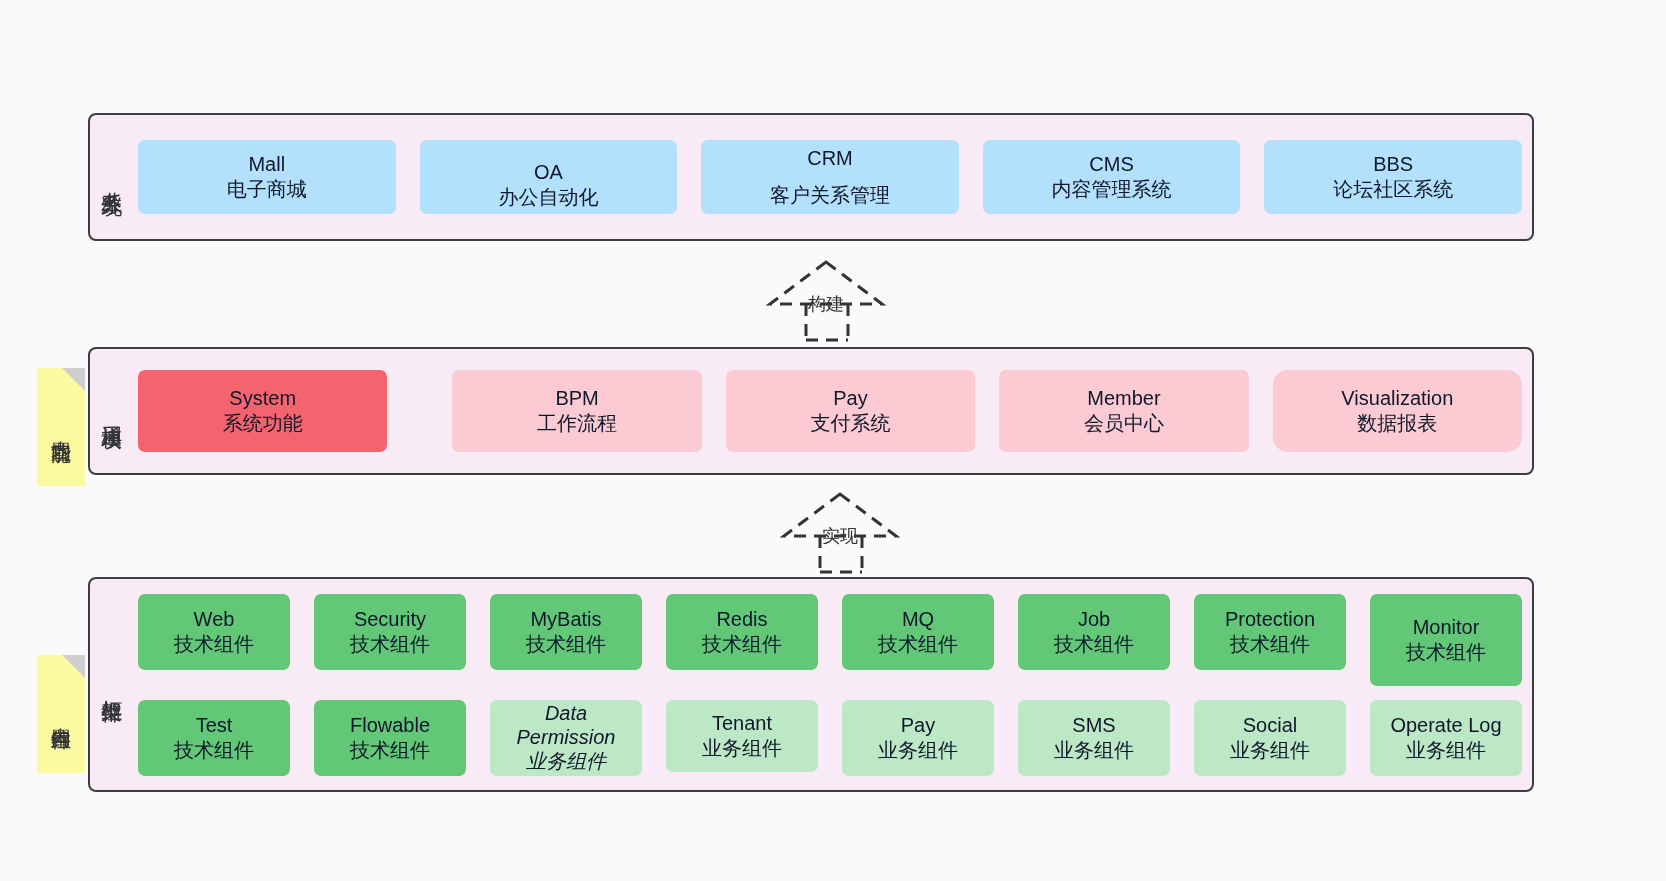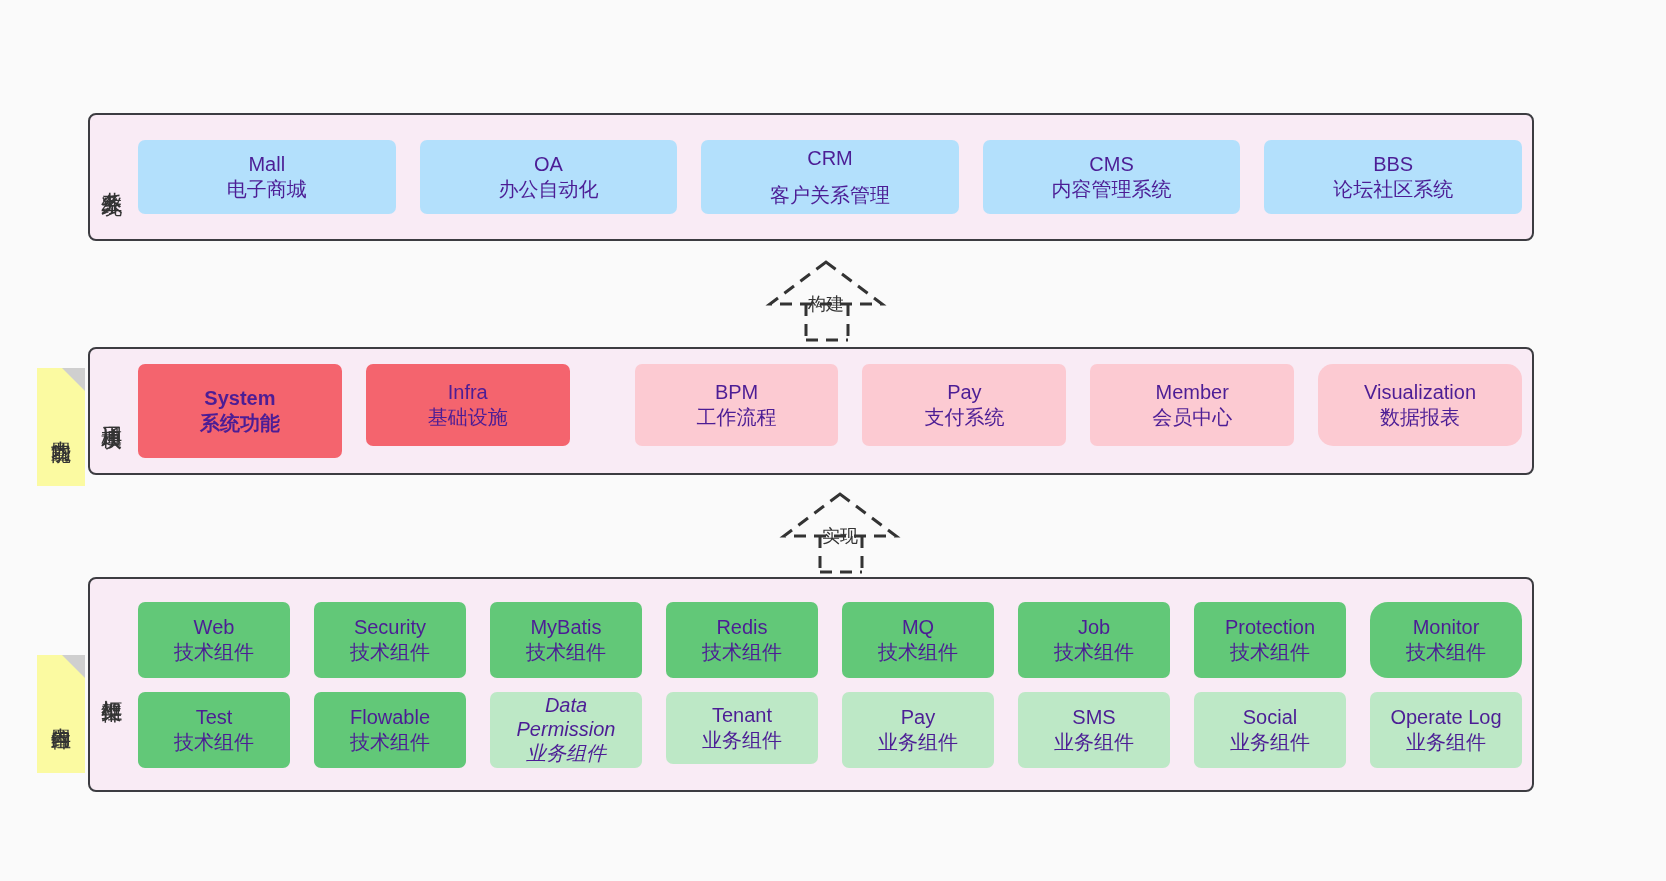--- a/index.html
+++ b/index.html
@@ -64,21 +64,21 @@
     flex: 1 1 0;
     box-sizing: border-box;
     border-radius: 7px;
     display: flex;
     flex-direction: column;
     align-items: center;
     justify-content: center;
     text-align: center;
     font-size: 20px;
     line-height: 1.25;
-    color: #4c1d95;
+    color: #0f172a;
     padding: 4px 6px;
     overflow: hidden;
   }
   .card .ln { display: block; white-space: nowrap; }
   .card.wrap .ln { white-space: normal; }
 
   .c-blue        { background: #b3e0fc; }
   .c-red         { background: #f4646e; }
   .c-pink        { background: #fccad2; }
   .c-green       { background: #62c878; }
@@ -129,21 +129,21 @@
 <div id="canvas">
 
   <div class="layer" id="layer-business" style="left:88px; top:113px; width:1446px; height:128px;">
     <div class="layer-title">业务系统</div>
     <div class="layer-body">
       <div class="row" id="row-business">
           <div class="card c-blue" style="height: 74px;">
             <span class="ln">Mall</span>
             <span class="ln">电子商城</span>
           </div>
-          <div class="card c-blue" style="height: 74px;">
+          <div class="card c-blue" style="height: 74px; justify-content: flex-end;">
             <span class="ln">OA</span>
             <span class="ln">办公自动化</span>
           </div>
           <div class="card c-blue" style="height: 74px; gap: 12px;">
             <span class="ln">CRM</span>
             <span class="ln">客户关系管理</span>
           </div>
           <div class="card c-blue" style="height: 74px;">
             <span class="ln">CMS</span>
             <span class="ln">内容管理系统</span>
@@ -168,27 +168,23 @@
 
   <div class="note" id="note-modules" style="left:37px; top:368px; width:48px; height:118px;">
     <span class="fold"></span>
     <span>内置功能</span>
   </div>
 
   <div class="layer" id="layer-modules" style="left:88px; top:347px; width:1446px; height:128px;">
     <div class="layer-title">通用模块</div>
     <div class="layer-body">
       <div class="row" id="row-modules">
-          <div class="card c-red" style="height: 94px; font-weight: bold;">
+          <div class="card c-red" style="height: 82px;">
             <span class="ln">System</span>
             <span class="ln">系统功能</span>
-          </div>
-          <div class="card c-red" style="height: 82px;">
-            <span class="ln">Infra</span>
-            <span class="ln">基础设施</span>
           </div>
           <div class="card c-pink" style="height: 82px; margin-left: 41px;">
             <span class="ln">BPM</span>
             <span class="ln">工作流程</span>
           </div>
           <div class="card c-pink" style="height: 82px;">
             <span class="ln">Pay</span>
             <span class="ln">支付系统</span>
           </div>
           <div class="card c-pink" style="height: 82px;">
@@ -243,21 +239,21 @@
             <span class="ln">技术组件</span>
           </div>
           <div class="card c-green" style="height: 76px;">
             <span class="ln">Job</span>
             <span class="ln">技术组件</span>
           </div>
           <div class="card c-green" style="height: 76px;">
             <span class="ln">Protection</span>
             <span class="ln">技术组件</span>
           </div>
-          <div class="card c-green" style="height: 76px; border-radius: 18px;">
+          <div class="card c-green" style="height: 92px;">
             <span class="ln">Monitor</span>
             <span class="ln">技术组件</span>
           </div>
         </div>
       <div class="row" id="row-fw2">
           <div class="card c-green" style="height: 76px;">
             <span class="ln">Test</span>
             <span class="ln">技术组件</span>
           </div>
           <div class="card c-green" style="height: 76px;">

